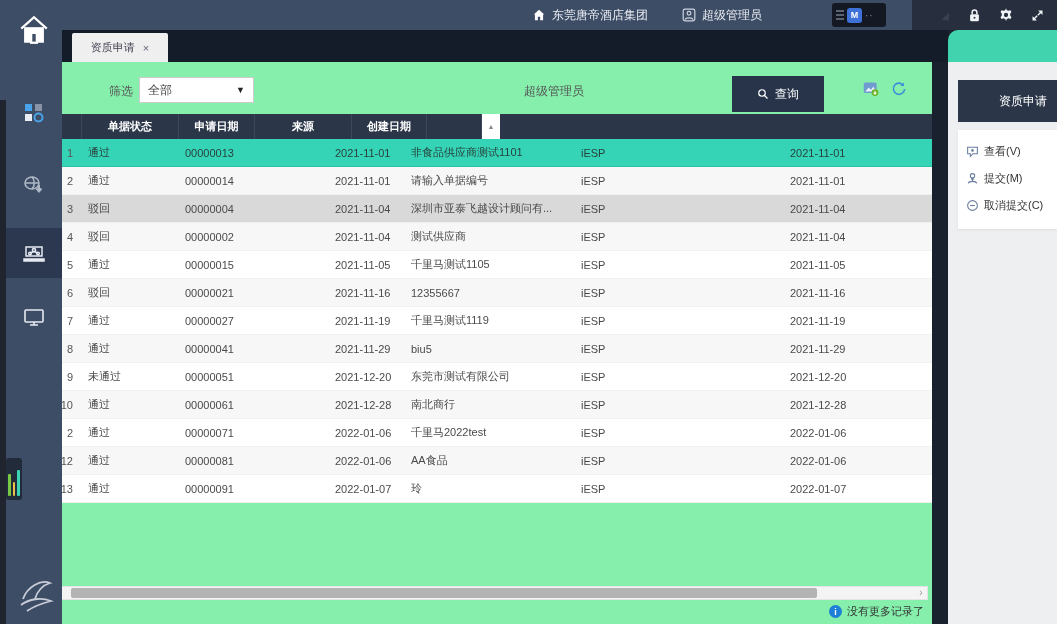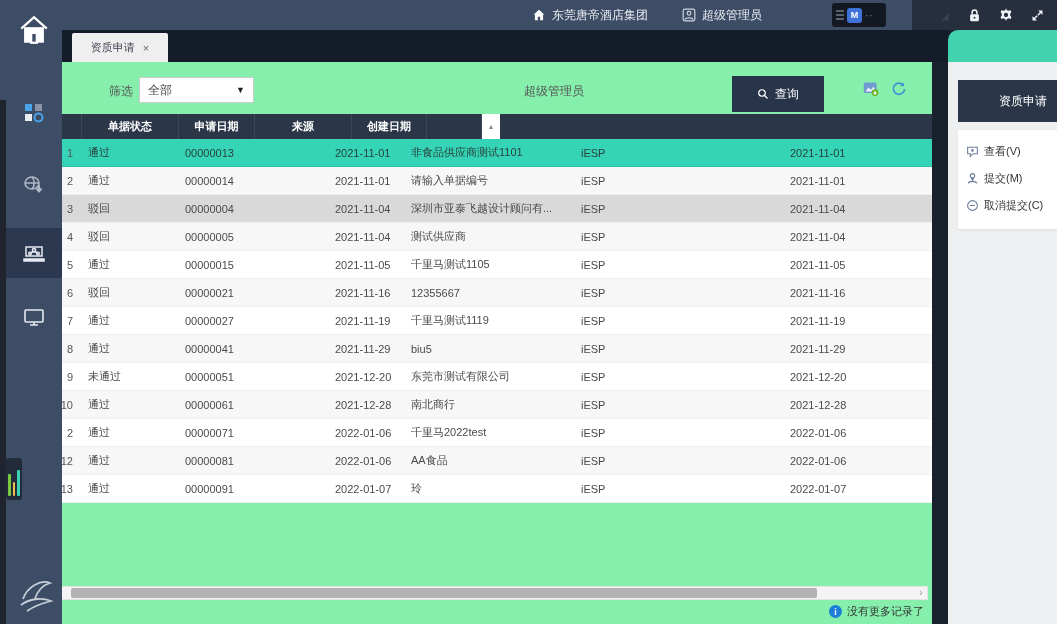--- a/index.html
+++ b/index.html
@@ -320,21 +320,21 @@
           <div class="cell c3">2021-11-04</div>
           <div class="cell c4">深圳市亚泰飞越设计顾问有...</div>
           <div class="cell c5">iESP</div>
           <div class="cell c6"></div>
           <div class="cell c7">2021-11-04</div>
           <div class="cell c8"></div>
         </div>
         <div class="g-row">
           <div class="cell c0">4</div>
           <div class="cell c1">驳回</div>
-          <div class="cell c2">00000005</div>
+          <div class="cell c2">00000002</div>
           <div class="cell c3">2021-11-04</div>
           <div class="cell c4">测试供应商</div>
           <div class="cell c5">iESP</div>
           <div class="cell c6"></div>
           <div class="cell c7">2021-11-04</div>
           <div class="cell c8"></div>
         </div>
         <div class="g-row">
           <div class="cell c0">5</div>
           <div class="cell c1">通过</div>

